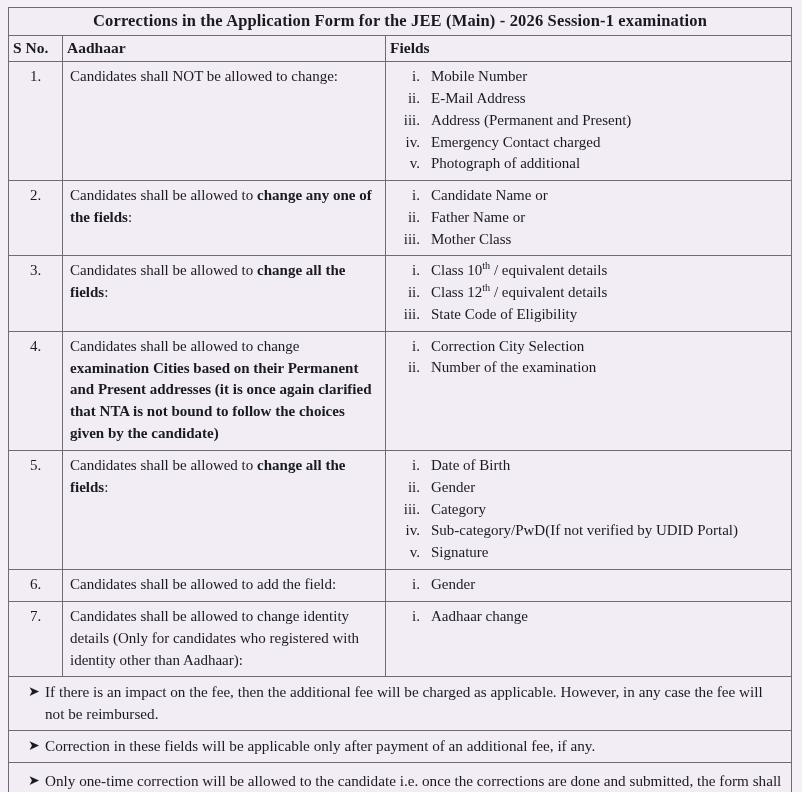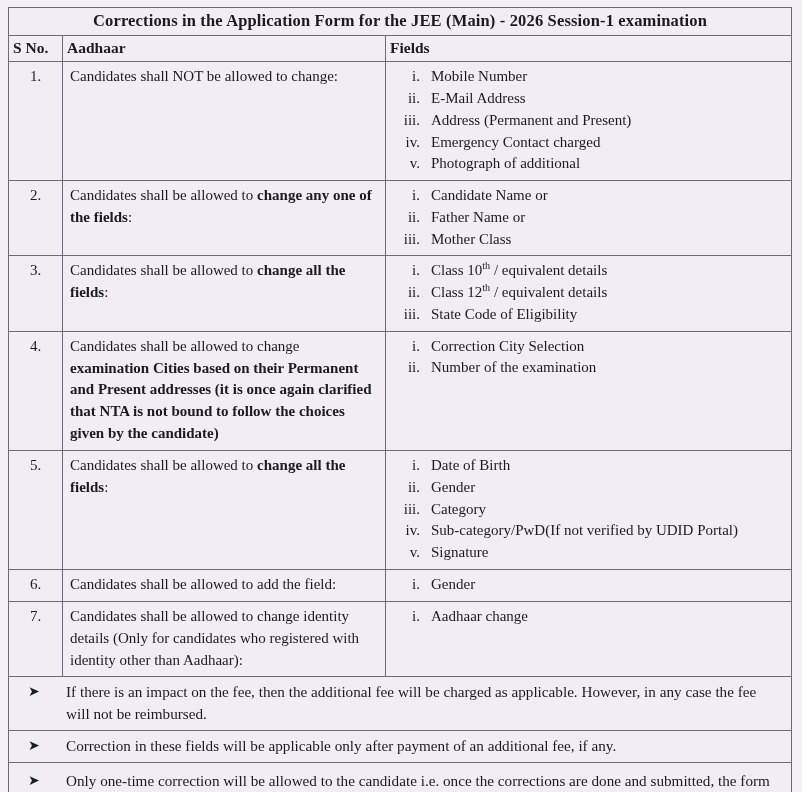--- a/index.html
+++ b/index.html
@@ -109,21 +109,20 @@
     min-width: 28px;
     padding-left: 11px;
     box-sizing: border-box;
     font-size: 14px;
     line-height: 1.5;
     flex-shrink: 0;
   }
   .note-text {
     display: inline-block;
     flex: 1;
-    margin-left: 21px;
   }
   .note-tall {
     padding-top: 7px !important;
     padding-bottom: 8px !important;
   }
   b { font-weight: bold; }
 </style>
 </head>
 <body>
 

